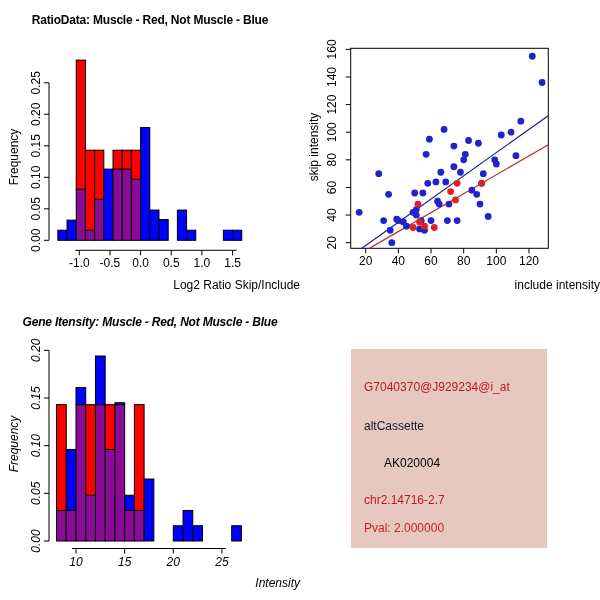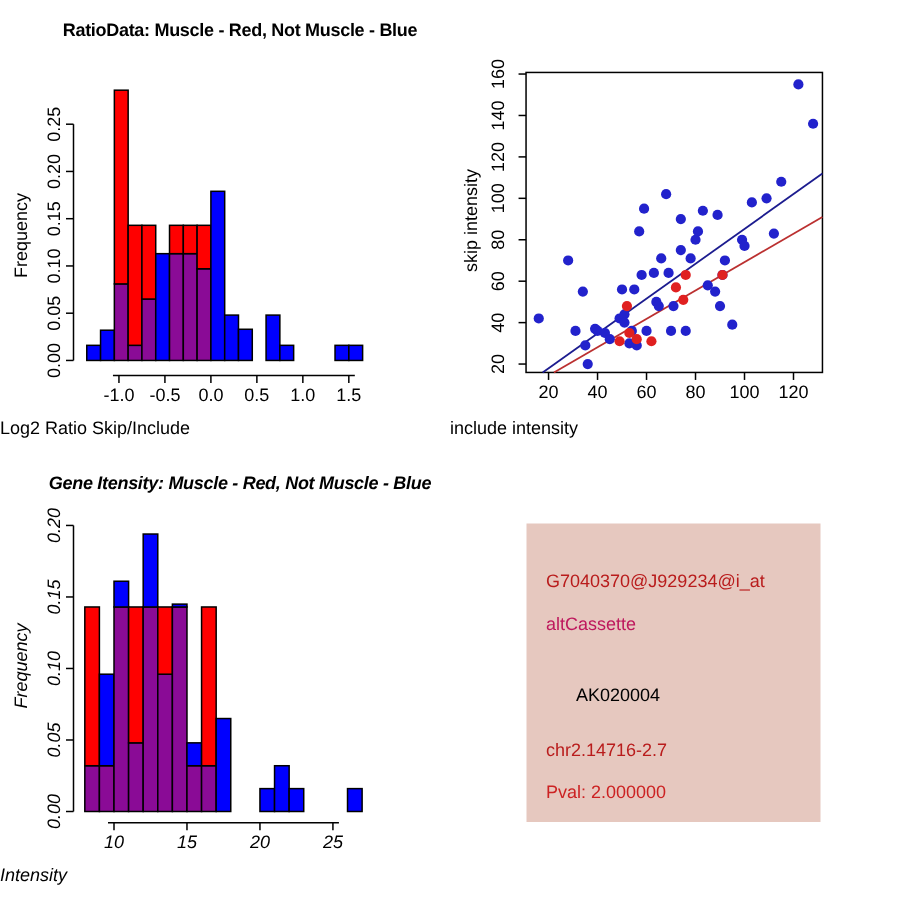--- a/index.html
+++ b/index.html
@@ -1,23 +1,23 @@
 <!DOCTYPE html>
 <html><head>
 <meta charset="utf-8">
 <style>
   html,body{margin:0;padding:0;background:#fff;}
   #canvas{position:relative;width:600px;height:600px;background:#ffffff;overflow:hidden;
           font-family:"Liberation Sans", sans-serif;}
-  .cell{position:absolute;width:300px;height:300px;padding-left:20px;}
+  .cell{position:absolute;width:300px;height:300px;}
   #cell-tl{left:0;top:0;} #cell-tr{left:300px;top:0;}
   #cell-bl{left:0;top:300px;font-style:italic;} #cell-br{left:300px;top:300px;}
   .chart-title{position:absolute;left:0;right:0;top:13px;text-align:center;
                font-size:12px;font-weight:bold;color:#000;letter-spacing:-0.2px;}
-  .xlab{position:absolute;left:0;right:0;top:278px;text-align:left;font-size:12px;color:#000;}
+  .xlab{position:absolute;left:0;right:0;top:278px;text-align:right;font-size:12px;color:#000;}
   .ylab{position:absolute;width:200px;text-align:center;font-size:12px;color:#000;
         transform:rotate(-90deg);}
   .ylab-tl{left:-86px;top:150px;} .ylab-tr{left:-86px;top:140px;} .ylab-bl{left:-86px;top:137px;}
   svg.plot{position:absolute;left:0;top:0;}
   #info-panel{position:absolute;left:51px;top:49px;width:196px;height:199px;}
   .info-line{position:absolute;left:13px;font-size:12px;white-space:nowrap;}
 </style>
 </head>
 <body>
 
@@ -225,20 +225,20 @@
         <text x="173.3" y="265.5" font-family="&quot;Liberation Sans&quot;, sans-serif" font-size="12px" fill="#000" text-anchor="middle">20</text>
         <line x1="221.95000000000002" y1="248.5" x2="221.95000000000002" y2="253.5" stroke="#000" stroke-width="1"></line>
         <text x="221.95000000000002" y="265.5" font-family="&quot;Liberation Sans&quot;, sans-serif" font-size="12px" fill="#000" text-anchor="middle">25</text>
       </svg>
     <div class="xlab" style="top:276px">Intensity</div>
   </div>
 
   <div class="cell" id="cell-br">
     <div id="info-panel" style="background: rgb(230, 200, 191);">
       <div class="info-line" style="top: 31px; color: #b91c1c;">G7040370@J929234@i_at</div>
-      <div class="info-line" style="top: 60px; color: #be185d;">altCassette</div>
+      <div class="info-line" style="top: 70px; color: #0f172a;">altCassette</div>
       <div class="info-line" style="top: 107px; color: rgb(0, 0, 0); margin-left: 20px;">AK020004</div>
       <div class="info-line" style="top: 144px; color: #b91c1c;">chr2.14716-2.7</div>
       <div class="info-line" style="top: 172px; color: rgb(204, 34, 34);">Pval: 2.000000</div>
     </div>
   </div>
 
 </div>
 
 </body></html>

